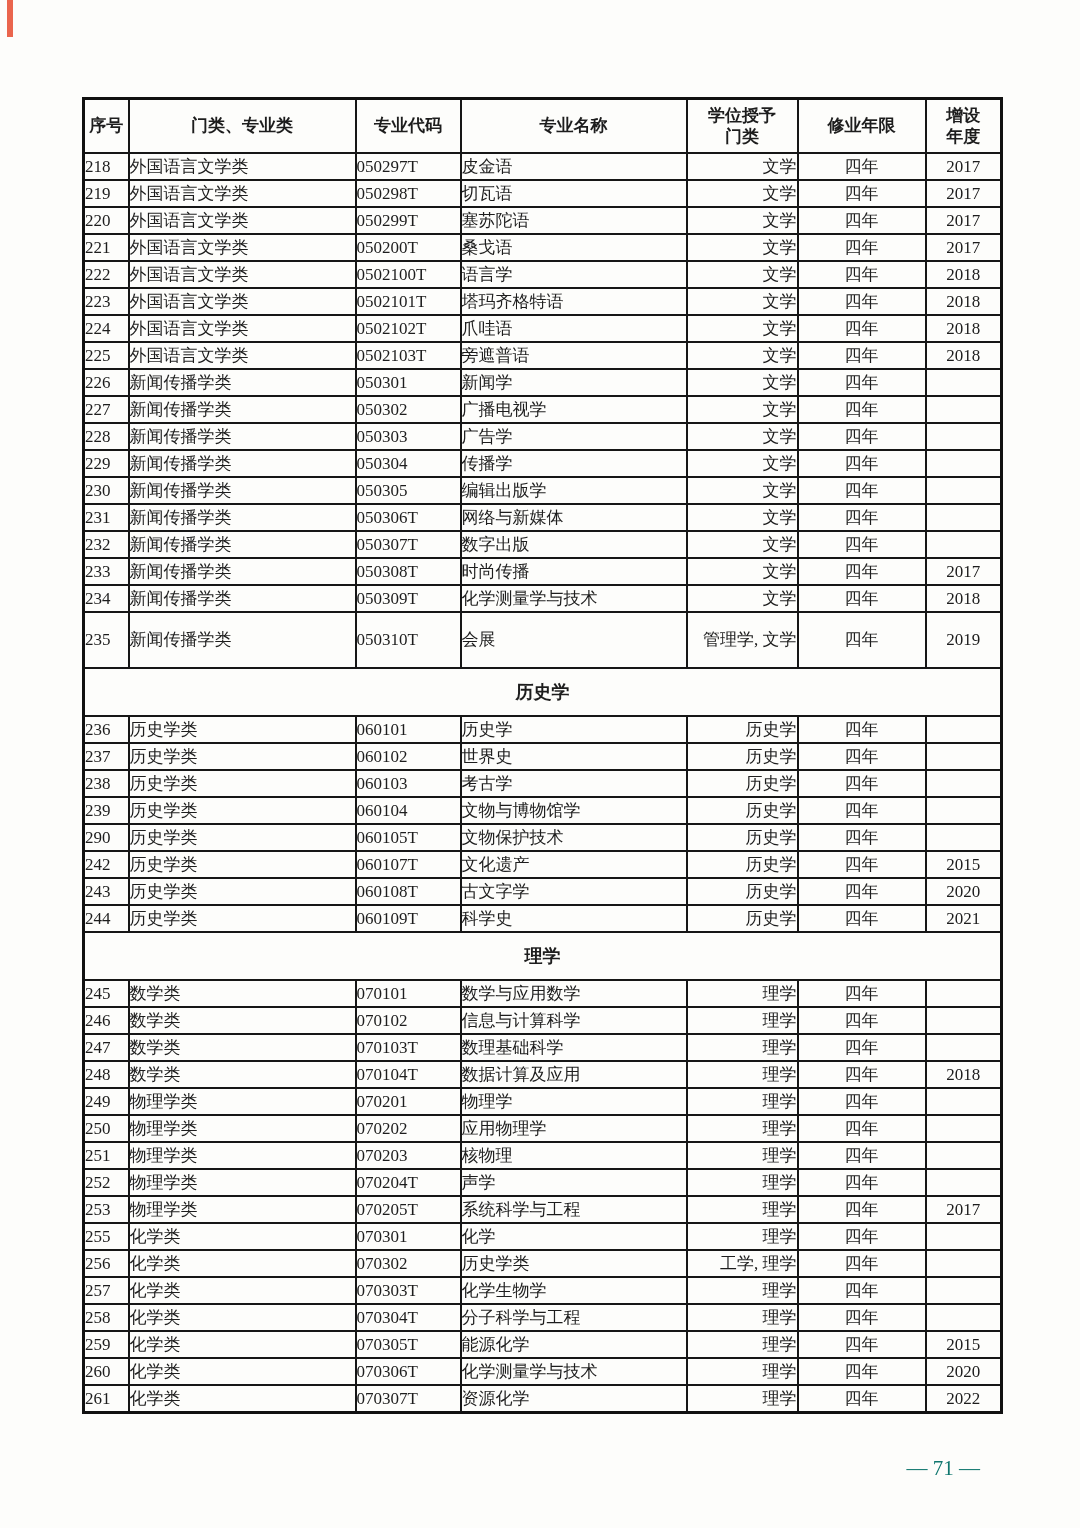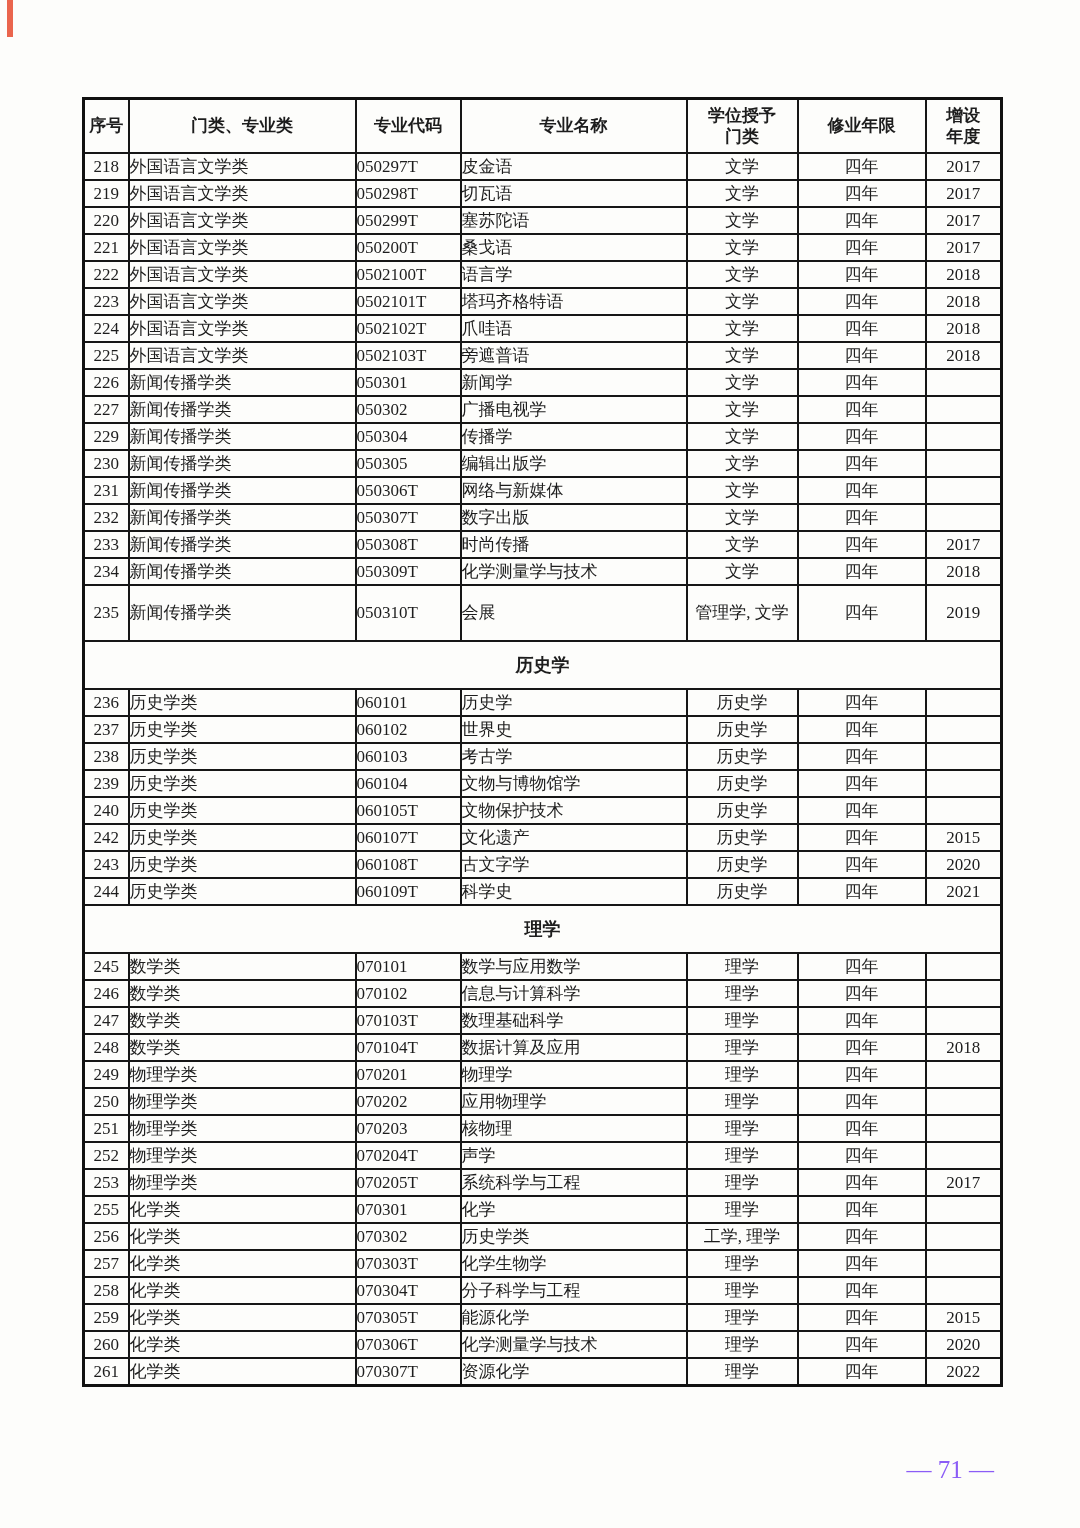--- a/index.html
+++ b/index.html
@@ -21,31 +21,31 @@
     vertical-align:middle;
     overflow:hidden;
     padding:0;
   }
   table.majors{border:3px solid #111;}
   thead th{
     height:52px;font-weight:bold;font-size:18px;
     text-align:center;white-space:pre-line;
   }
   tbody td{height:25px;}
-  td.c-no{text-align:center;}
+  td.c-no{}
   td.c-cat,td.c-code,td.c-name{text-align:left;padding-left:5px;}
-  td.c-degree{text-align:center;padding:0 10px;}
+  td.c-degree{text-align:right;padding:0 10px;}
   td.c-years,td.c-added{text-align:center;}
   tr.tall td{height:54px;font-family:Liberation Serif, serif;}
   tr.section td{
     height:46px;text-align:center;font-weight:bold;font-size:18px;
   }
   .page-number{
-    position:absolute;top:1456px;right:86px;
-    font-size:25px;color:#8b5cf6;white-space:nowrap;
+    position:absolute;top:1456px;right:100px;
+    font-size:21px;color:#0f766e;white-space:nowrap;
   }
 </style>
 </head>
 <body style="background: rgb(253, 253, 251);">
 
 <div class="page">
 
   <div class="red-mark" style="background: rgb(230, 74, 46);"></div>
 
   <table class="majors">
@@ -165,20 +165,29 @@
   <tr>
     <td class="c-no">227</td>
     <td class="c-cat">新闻传播学类</td>
     <td class="c-code">050302</td>
     <td class="c-name">广播电视学</td>
     <td class="c-degree">文学</td>
     <td class="c-years">四年</td>
     <td class="c-added"></td>
   </tr>
 
+  <tr>
+    <td class="c-no">228</td>
+    <td class="c-cat">新闻传播学类</td>
+    <td class="c-code">050303</td>
+    <td class="c-name">广告学</td>
+    <td class="c-degree">文学</td>
+    <td class="c-years">四年</td>
+    <td class="c-added"></td>
+  </tr>
 
   <tr>
     <td class="c-no">229</td>
     <td class="c-cat">新闻传播学类</td>
     <td class="c-code">050304</td>
     <td class="c-name">传播学</td>
     <td class="c-degree">文学</td>
     <td class="c-years">四年</td>
     <td class="c-added"></td>
   </tr>
@@ -281,21 +290,21 @@
     <td class="c-no">239</td>
     <td class="c-cat">历史学类</td>
     <td class="c-code">060104</td>
     <td class="c-name">文物与博物馆学</td>
     <td class="c-degree">历史学</td>
     <td class="c-years">四年</td>
     <td class="c-added"></td>
   </tr>
 
   <tr>
-    <td class="c-no">240</td>
+    <td class="c-no">290</td>
     <td class="c-cat">历史学类</td>
     <td class="c-code">060105T</td>
     <td class="c-name">文物保护技术</td>
     <td class="c-degree">历史学</td>
     <td class="c-years">四年</td>
     <td class="c-added"></td>
   </tr>
 
 
   <tr>

